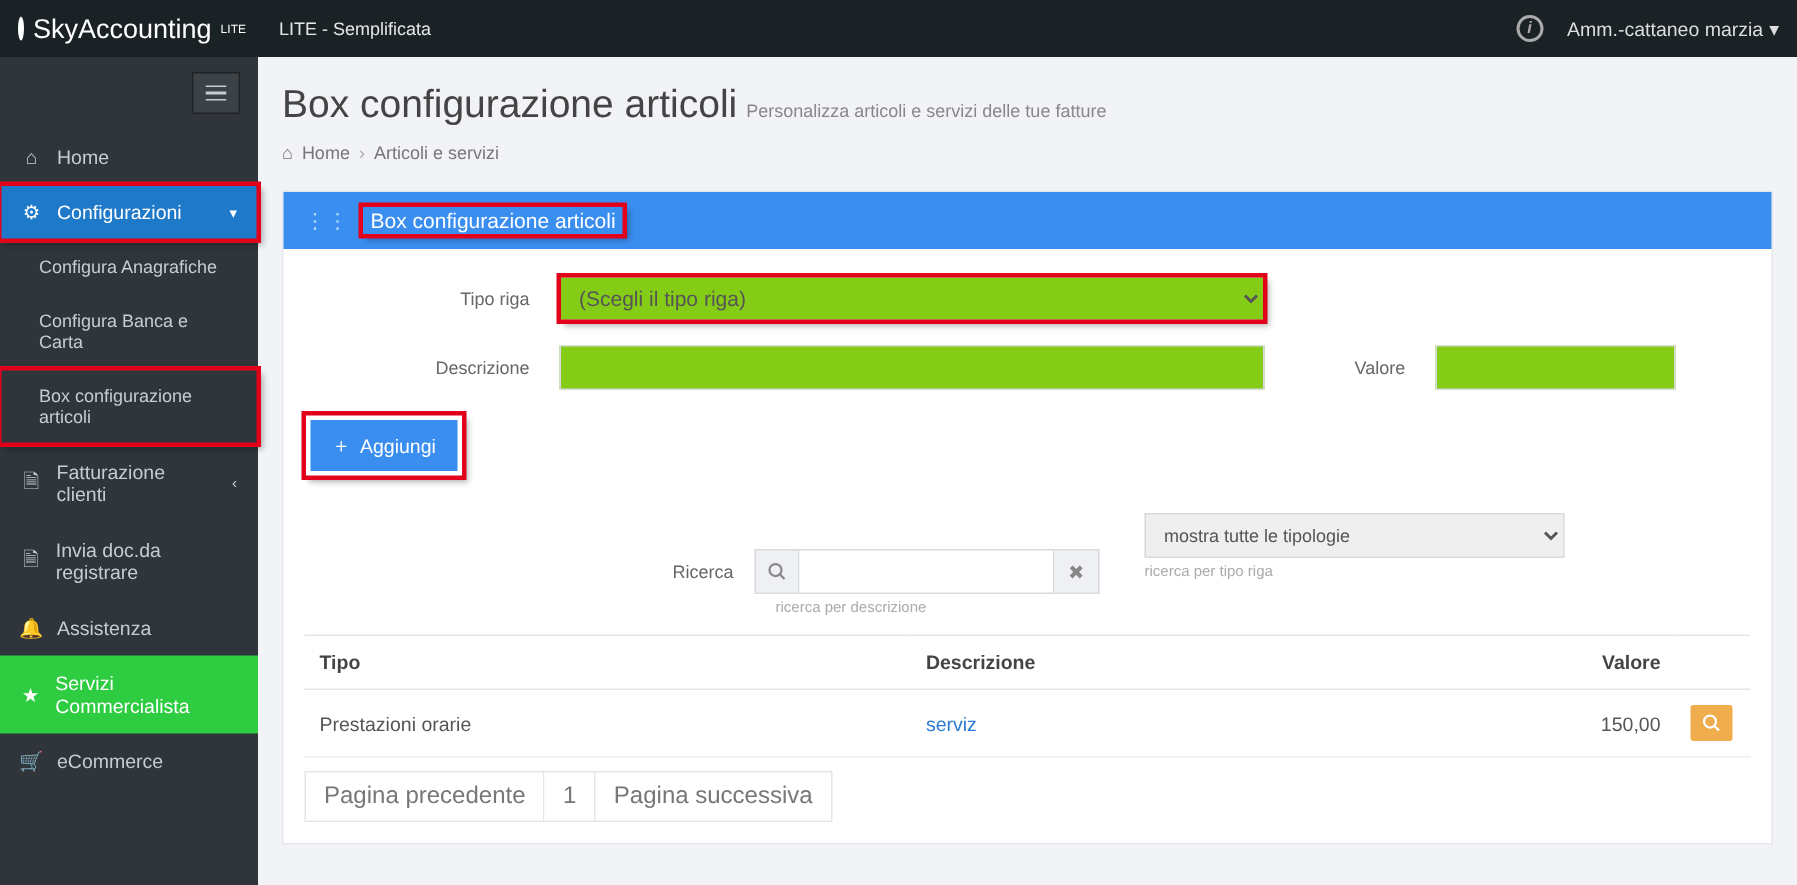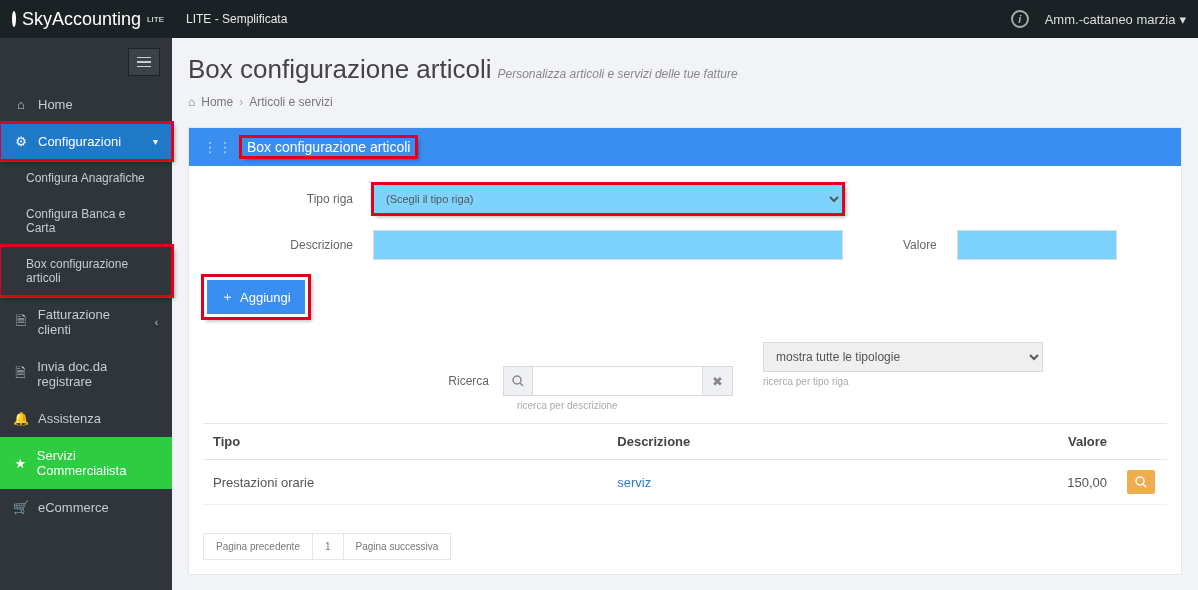--- a/index.html
+++ b/index.html
@@ -20,34 +20,34 @@
 .sidebar .nav-item { display:flex; align-items:center; gap:10px; padding: 11px 14px; cursor:pointer; position:relative;}
 .sidebar .nav-item.green { background:#2ecc40; color:#fff;}
 .sidebar .nav-item.active-parent { background:#1f79c9; color:#fff;}
 .sidebar .nav-item.sub { padding-left: 26px; font-size: 12px; color:#c6ccd3;}
 .sidebar .nav-item .chev { margin-left:auto; font-size:10px;}
 .sidebar .nav-icon { width:14px; display:inline-flex; justify-content:center; font-size:13px;}
 .highlight-red { outline: 3px solid #e2001a; outline-offset: -1px; box-shadow: 3px 3px 4px rgba(0,0,0,.3); }
 
 .main { position:absolute; top:38px; left:172px; right:0; bottom:0; overflow:auto; padding: 16px 16px 20px 16px; }
 .page-title { font-size: 26px; font-weight: 300; color:#444; margin-bottom: 6px; display:flex; align-items:baseline; gap:6px;}
-.page-sub { font-size: 12px; color:#888; font-weight:400;font-style:italic;}
+.page-sub { font-size: 12px; color:#888; font-weight:400;}
 .breadcrumb { font-size: 12px; color:#777; margin: 10px 0 18px 0; display:flex; align-items:center; gap:6px;}
 .breadcrumb .sep { color:#aaa;}
 
 .panel { background:#fff; border:1px solid #e3e6ea; }
 .panel-head { background:#3a8ef0; color:#fff; padding: 9px 14px; font-size: 14px; display:flex; align-items:center; gap:8px;}
 .panel-head .grip { letter-spacing:1px; opacity:.6;}
 .panel-head-inner { display:inline-block; }
 .panel-body { padding: 18px 14px 14px 14px; font-size: 13px; color:#555;}
 
 .form-row { display:flex; align-items:center; margin-bottom: 16px; }
 .form-row label { width: 170px; text-align:right; padding-right: 20px; color:#666; font-size:12px;}
 .form-row .control { flex: 0 0 auto;}
-.select, .input { height: 30px; border:1px solid #d7dbe0; padding: 0 8px; font-size:11px; background:#7dd3fc; color:#555;}
+.select, .input { height: 30px; border:1px solid #d7dbe0; padding: 0 8px; font-size:14px; background:#84cc16; color:#555;}
 .select.wide { width:470px; }
 .input.desc { width:470px;}
 .input.small { width:160px;}
 .val-group { margin-left: 60px; display:flex; align-items:center;}
 .val-group label { width:auto; padding-right:20px; color:#666; font-size:12px;}
 
 .btn { display:inline-flex; align-items:center; gap:6px; background:#3a8ef0; color:#fff; border:none; padding:8px 14px; font-size:13px; cursor:pointer;}
 .btn-wrap { display:inline-block; padding:4px; }
 
 .search-area { display:flex; align-items:flex-start; gap:30px; margin: 24px 0 10px 230px;}
@@ -62,21 +62,21 @@
 .filter-select { width:280px; height:30px; border:1px solid #d7dbe0; padding:0 8px; font-size:12px; color:#555;}
 
 table.grid { width:100%; border-collapse:collapse; margin-top:12px; font-size:13px;}
 table.grid th { text-align:left; border-top:1px solid #e3e6ea; border-bottom:1px solid #e3e6ea; padding:10px; font-weight:600; color:#444;}
 table.grid th.right { text-align:right;}
 table.grid td { border-bottom:1px solid #eef0f3; padding:10px; color:#555;}
 table.grid td.right { text-align:right;}
 .link { color:#2a7ad2; cursor:pointer;}
 .view-btn { width:28px; height:24px; background:#f0ad4e; color:#fff; display:inline-flex; align-items:center; justify-content:center; border-radius:2px; cursor:pointer; font-size:12px;}
 
-.pager { margin-top:28px; display:flex; gap:0; font-size:10px;}
+.pager { margin-top:9px; display:flex; gap:0; font-size:16px;}
 .pager .pg { border:1px solid #e3e6ea; padding:7px 12px; color:#777; background:#fff;}
 .pager .pg.num { border-left:none; border-right:none;}
 .pager .pg.last { }
 
 svg { display:block;}
 </style>
 </head>
 <body>
 
 <div class="topbar">

